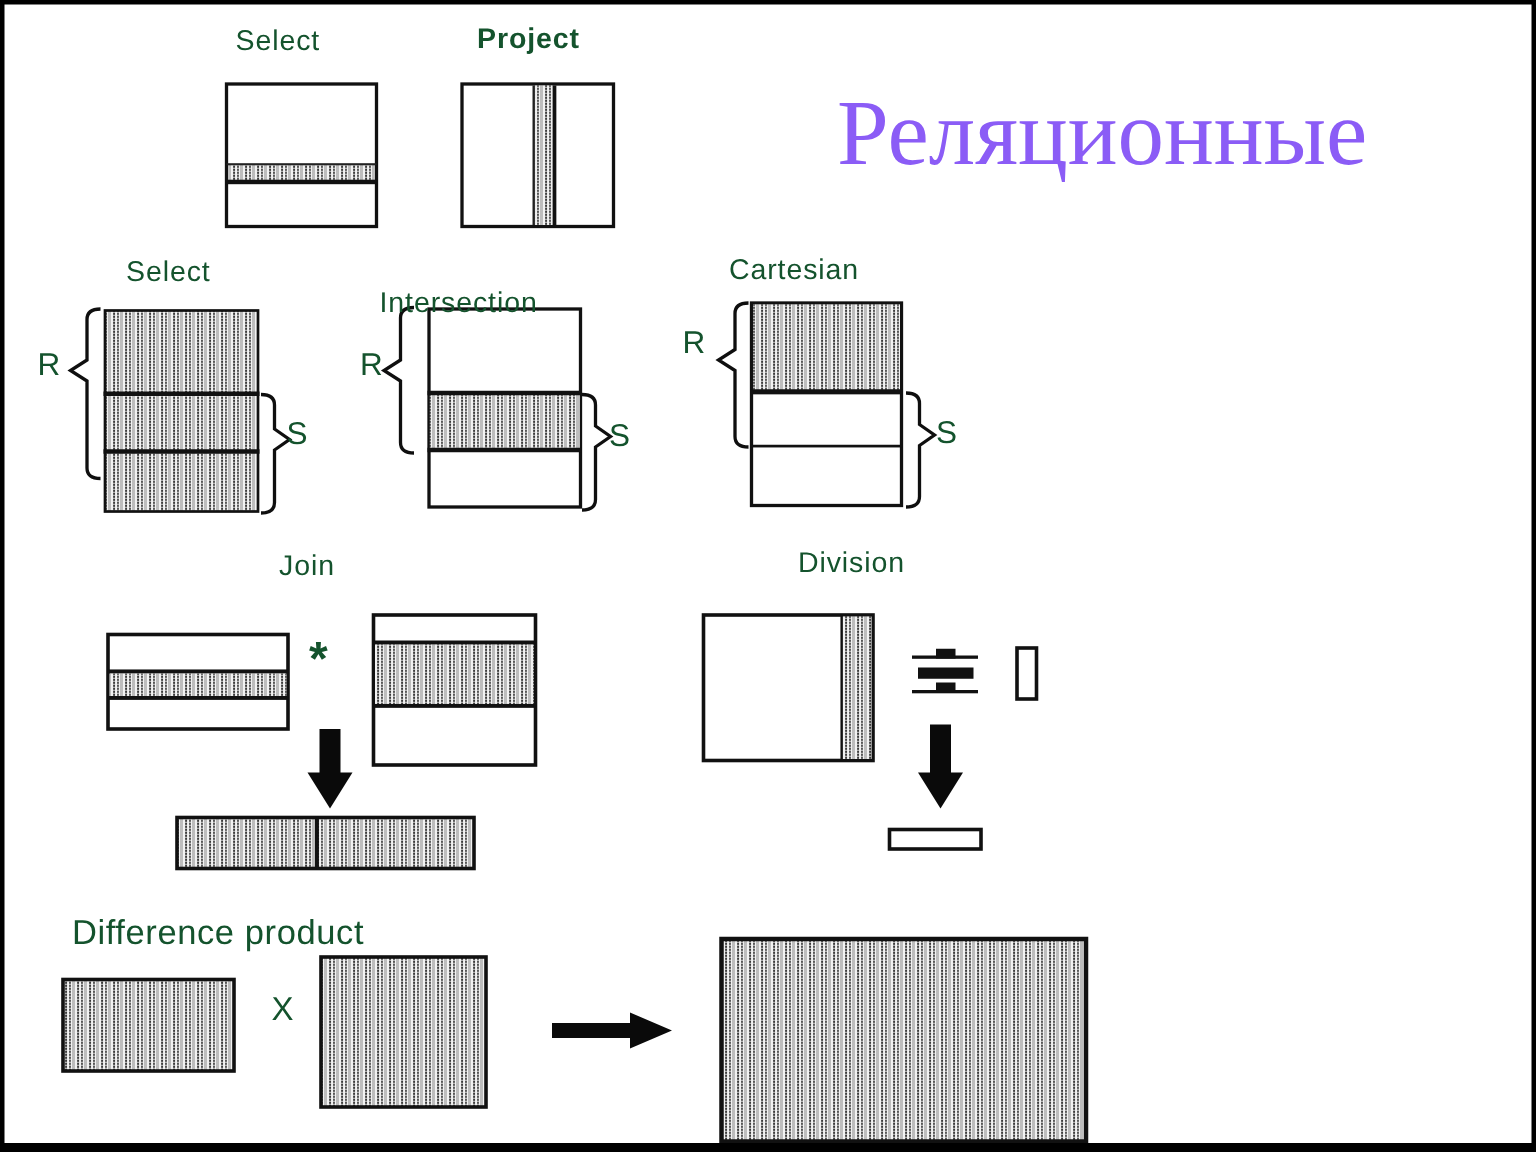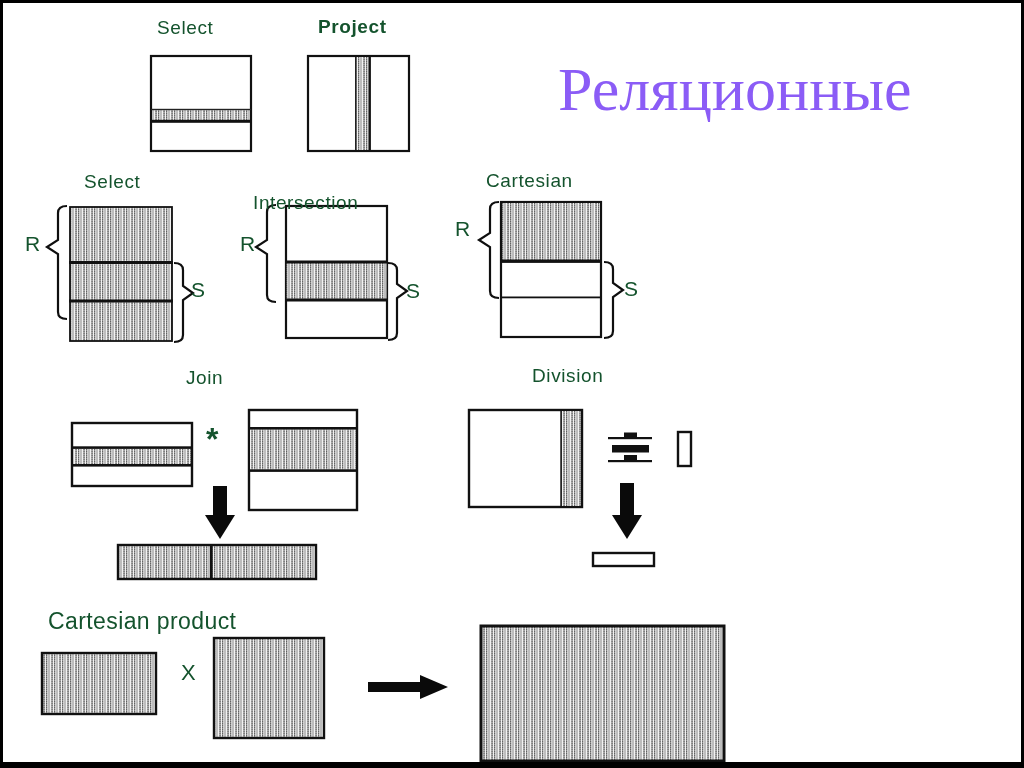--- a/index.html
+++ b/index.html
@@ -154,17 +154,17 @@
 
   <div class="label" style="left:486px;top:171px;">Cartesian</div>
   <div class="label rel" style="left:455px;top:217px;">R</div>
   <div class="label rel" style="left:624px;top:277px;">S</div>
 
   <div class="label" style="left:186px;top:368px;">Join</div>
   <div class="label op-star" style="left:206px;top:430px;">*</div>
 
   <div class="label" style="left:532px;top:366px;">Division</div>
 
-  <div class="label label-lg" style="left:48px;top:609px;">Cartesian product</div>
+  <div class="label label-lg" style="left:48px;top:609px;">Difference product</div>
   <div class="label op-x" style="left:181px;top:661px;">X</div>
 
   <div class="frame"></div>
 </div>
 
 </body></html>

